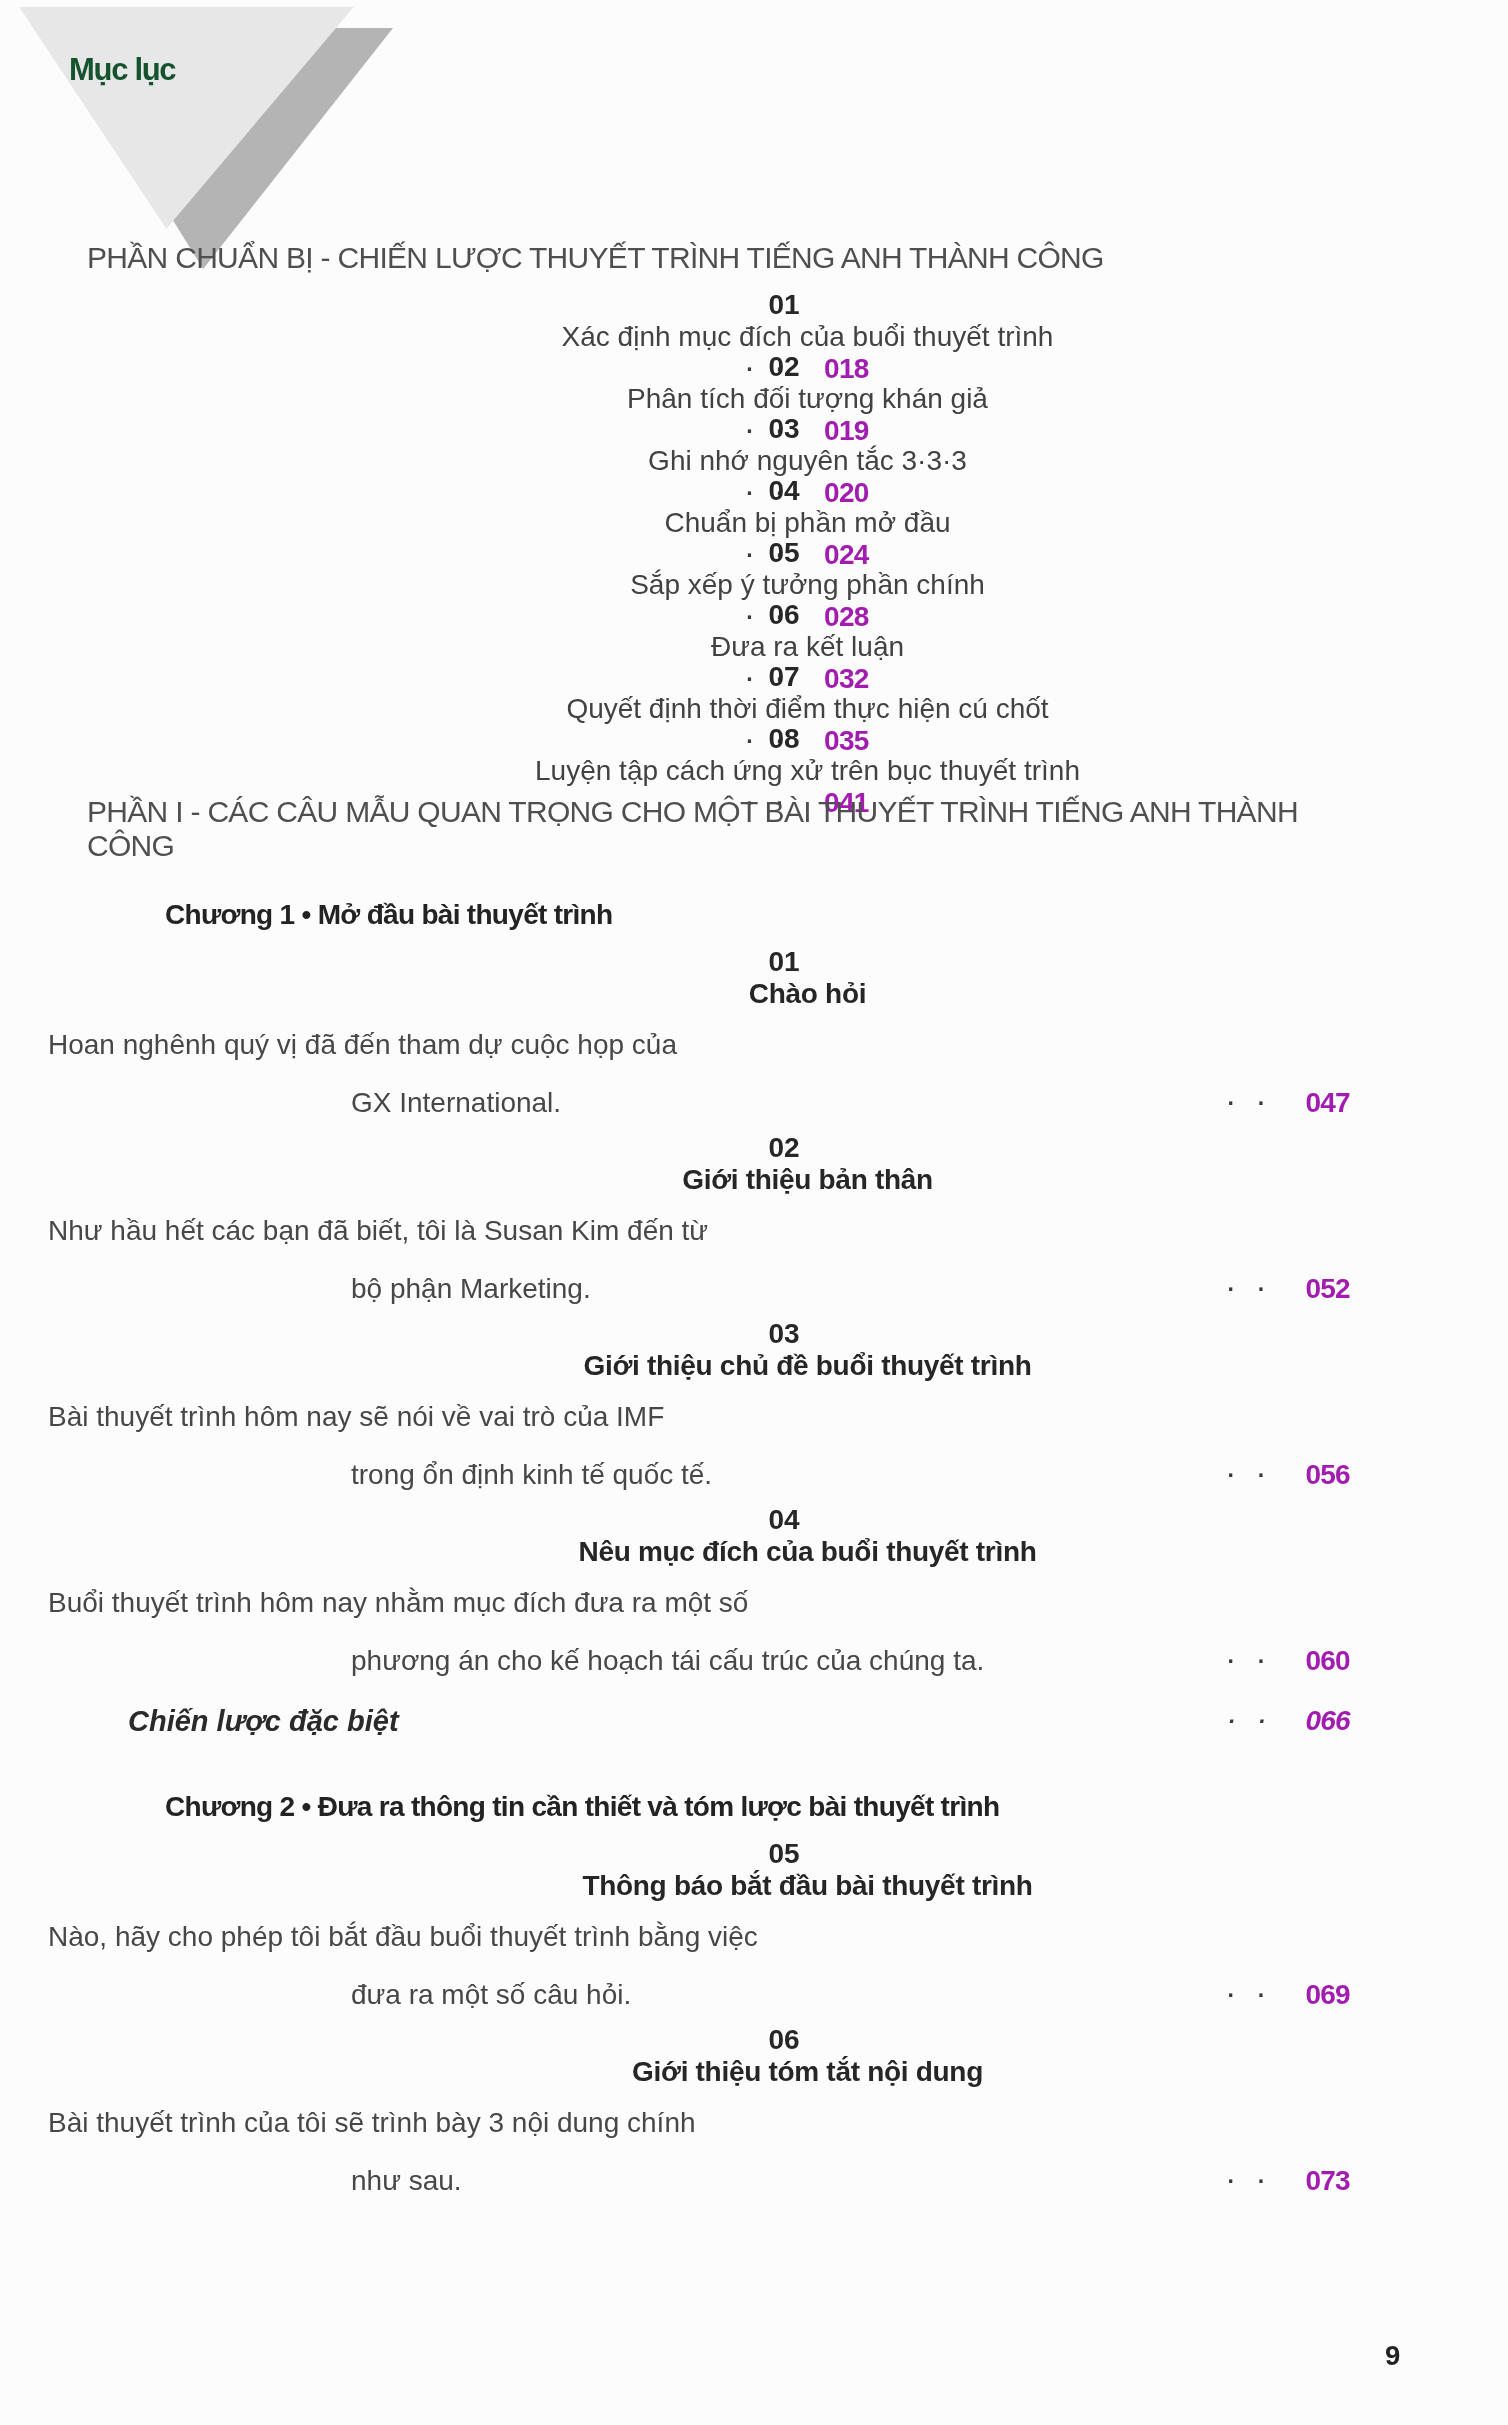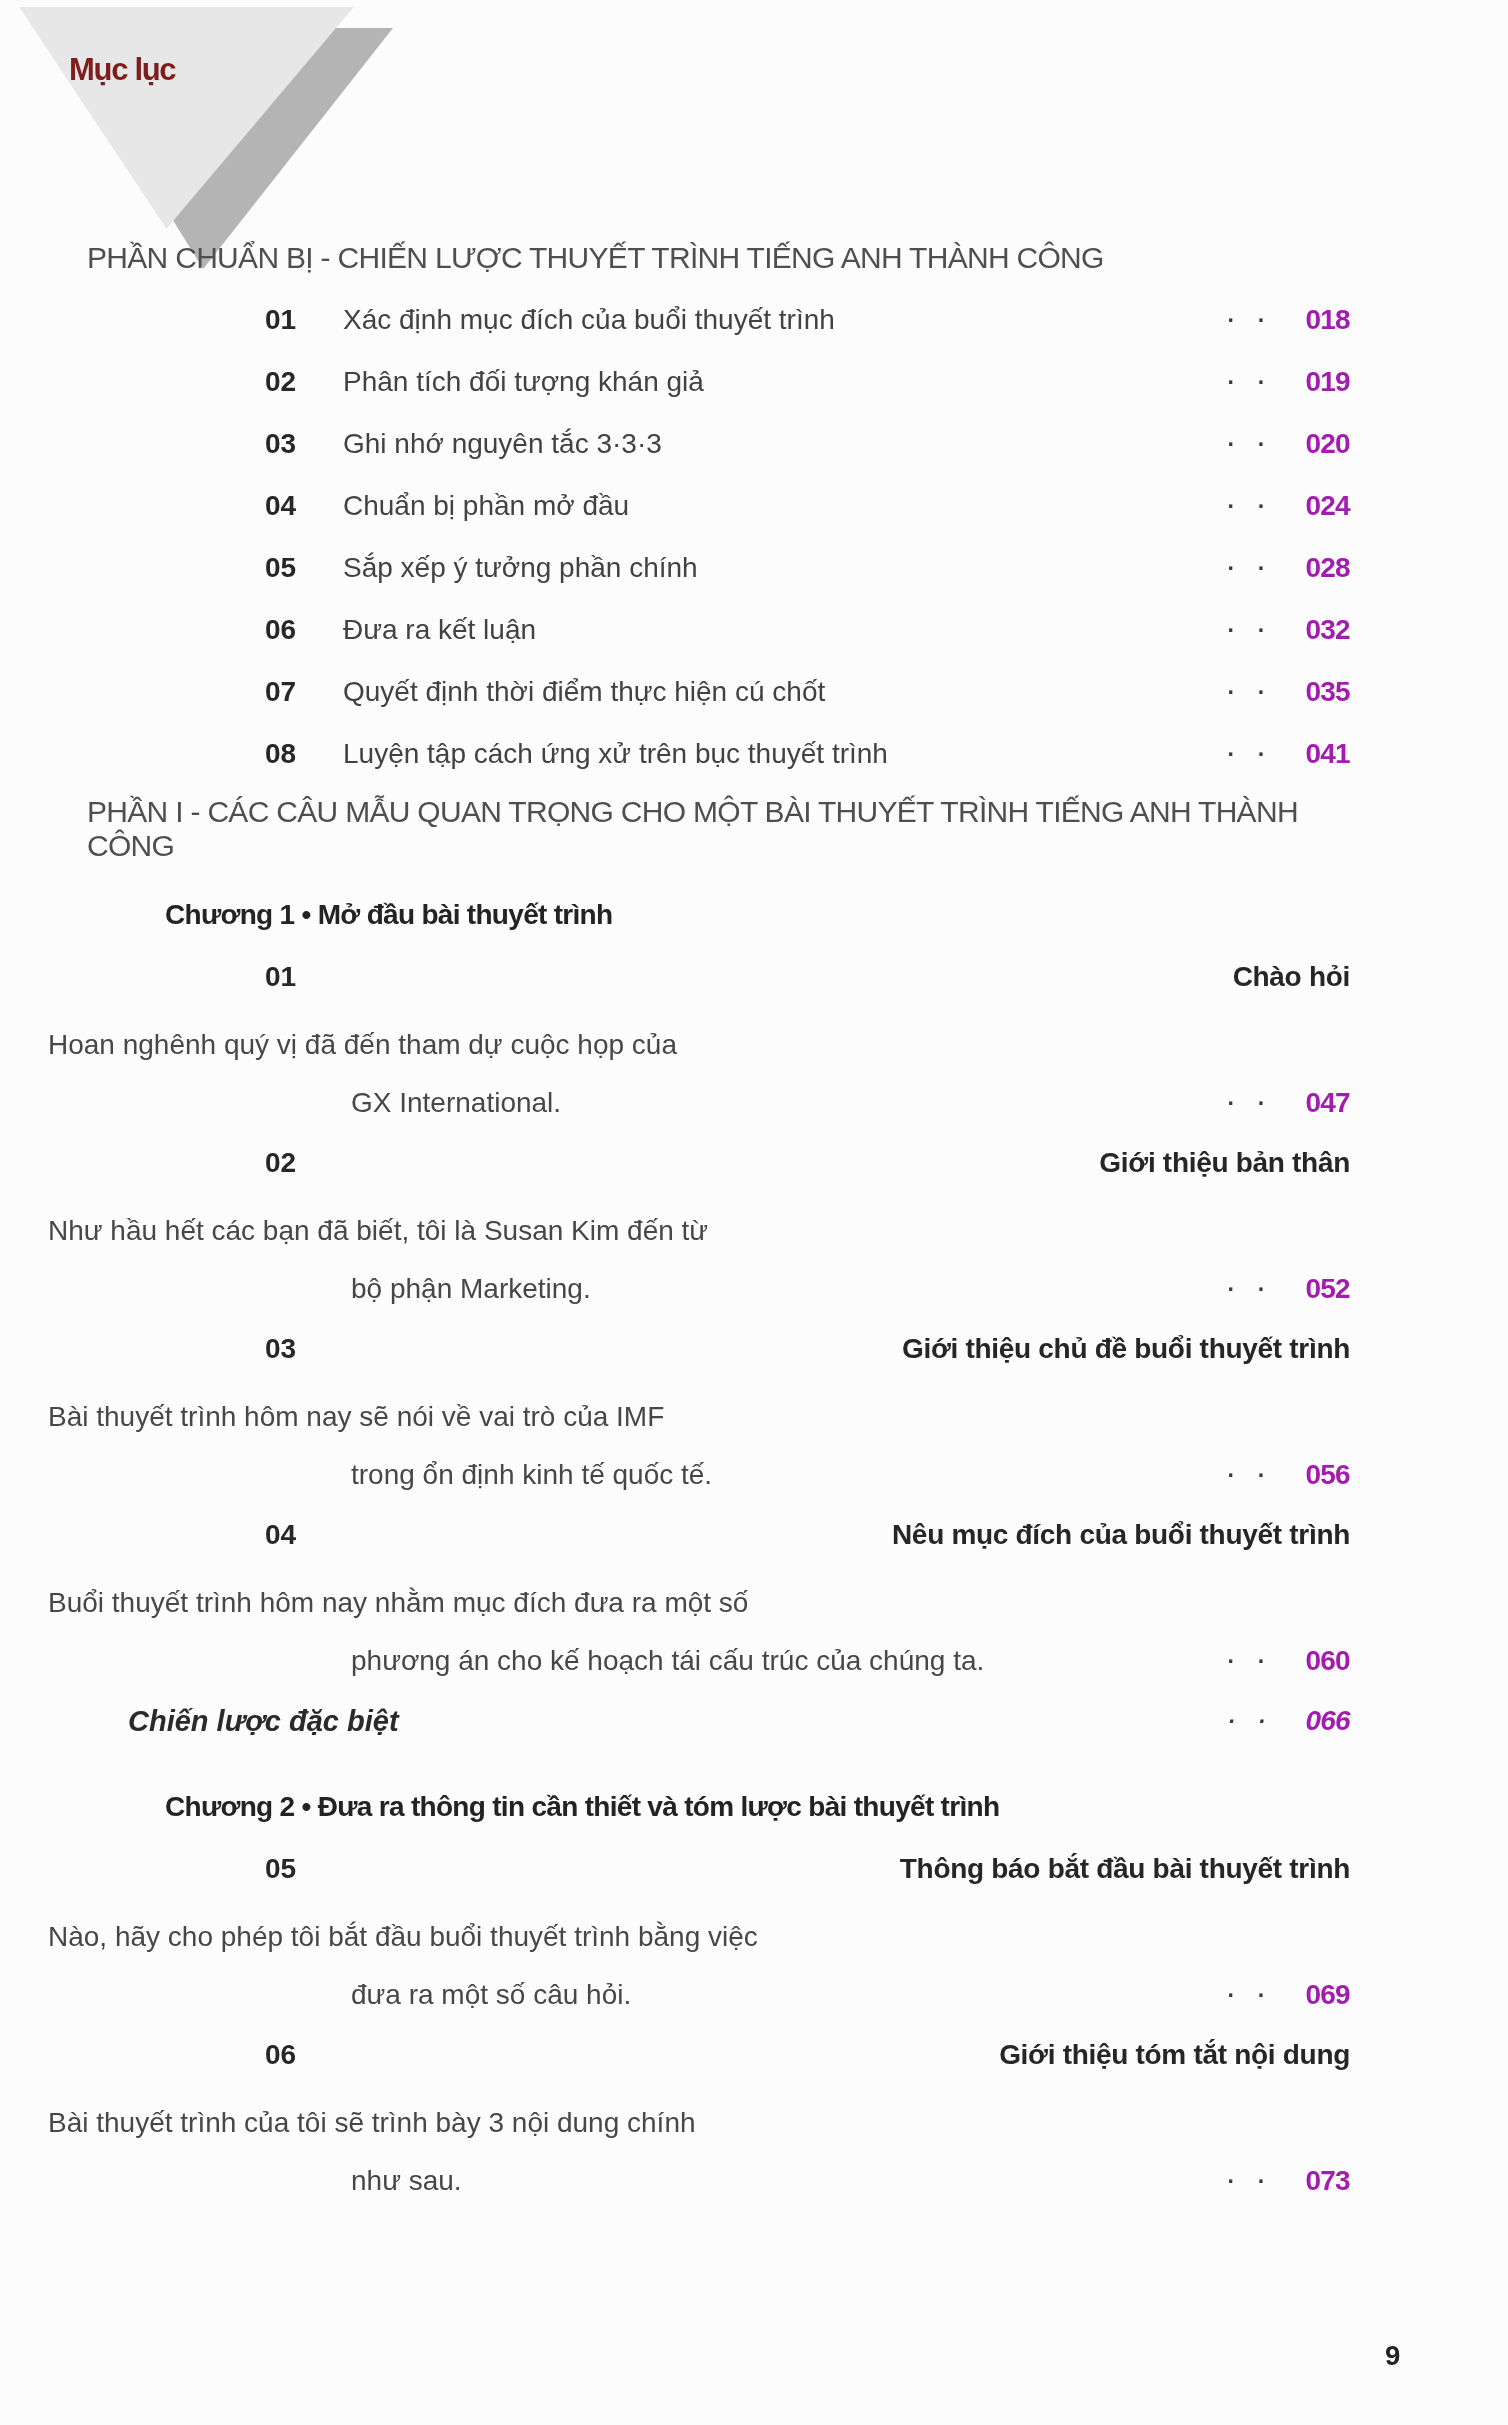--- a/index.html
+++ b/index.html
@@ -15,37 +15,37 @@
     background:#b4b4b4;
     clip-path:polygon(0 0, 100% 0, 44% 100%);
   }
   .tri-light {
     position:absolute; left:19px; top:6.7px; width:335px; height:222px;
     background:#e7e7e7;
     clip-path:polygon(0 0, 100% 0, 44% 100%);
   }
   .muc-luc {
     position:absolute; left:69px; top:52px;
-    font-size:31px; font-weight:700; letter-spacing:-1.3px; color:#7f1d1d;
+    font-size:31px; font-weight:700; letter-spacing:-1.3px; color:#14532d;
   }
   
   .toc { position:absolute; left:0; top:227px; right:0; }
   .line {
     position:relative; height:62px; display:flex; align-items:center;
     box-sizing:border-box; padding-right:158px;
   }
   .part {
     padding-left:87px; font-size:30px; color:#4f4f4f; letter-spacing:-0.7px;
   }
   .part:not(:first-child) { margin-top:13.4px; }
   .chapter {
     padding-left:165px; font-size:28px; font-weight:700; color:#232323;
     margin-top:24px; letter-spacing:-0.7px;
   }
-  .item, .entry { padding-left:265px; font-size:28px; }
+  .item, .entry { padding-left:265px; font-size:28px;flex-direction:column; }
   .num { flex:none; width:78px; font-weight:700; color:#272727; }
   .title { flex:1; color:#424242; }
   .entry .title { font-weight:700; color:#262626; letter-spacing:-0.3px;text-align:right; }
   .subline { padding-left:351px; font-size:28px; height:58px; color:#474747; }
   .entry + .subline { margin-top:8px;padding-left:48px; }
   .subline .text { flex:1; }
   .special {
     padding-left:128px; font-size:29px; font-weight:700; font-style:italic;
     color:#2a2a2a;
   }

